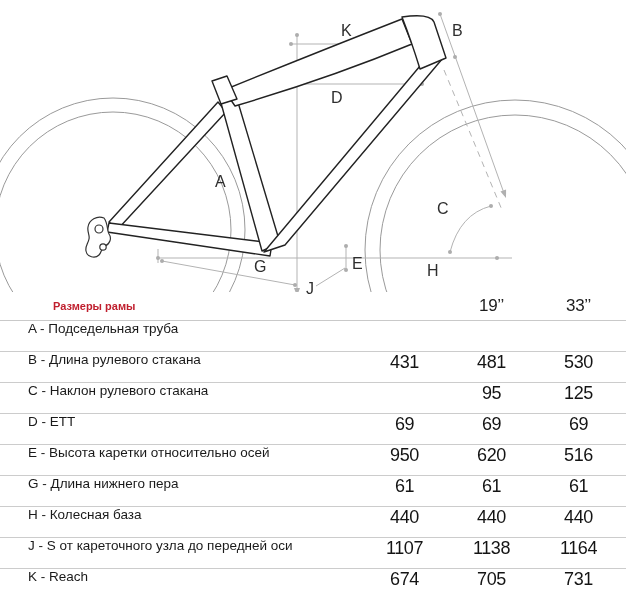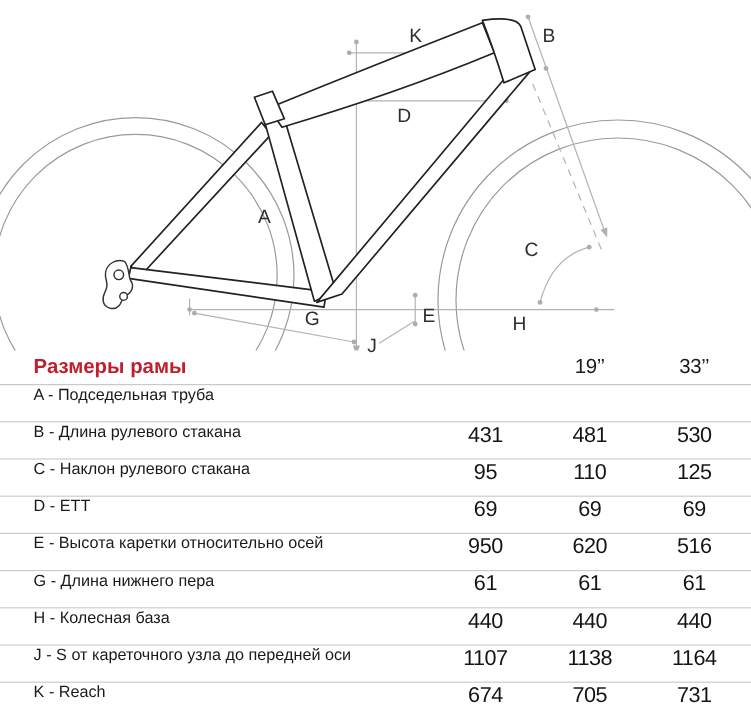--- a/index.html
+++ b/index.html
@@ -35,23 +35,24 @@
     width:626px;
   }
   .t-head{
     display:flex;align-items:center;
     height:28px;
     padding:0 4px 0 28px;
     border-bottom:1px solid #c9c9c9;
   }
   .t-title{
     flex:1;
-    font-size:17px;
+    font-size:11px;
     font-weight:700;
     color:#c01f2e;
+    margin-left:25px;
   }
   .t-col{
     width:87px;
     text-align:center;
     font-size:17px;
     color:#1c1c1c;
     letter-spacing:-0.3px;
   }
   .t-row{
     display:flex;align-items:flex-start;
@@ -168,21 +169,20 @@
     <div id="t-body">
         <div class="t-row">
           <div class="t-label">A - Подседельная труба</div>
           <div class="t-val">431</div>
           <div class="t-val">481</div>
           <div class="t-val">530</div>
         </div>
         <div class="t-row">
           <div class="t-label">B - Длина рулевого стакана</div>
           <div class="t-val">95</div>
-          <div class="t-val">110</div>
           <div class="t-val">125</div>
         </div>
         <div class="t-row">
           <div class="t-label">C - Наклон рулевого стакана</div>
           <div class="t-val">69</div>
           <div class="t-val">69</div>
           <div class="t-val">69</div>
         </div>
         <div class="t-row">
           <div class="t-label">D - ETT</div>

